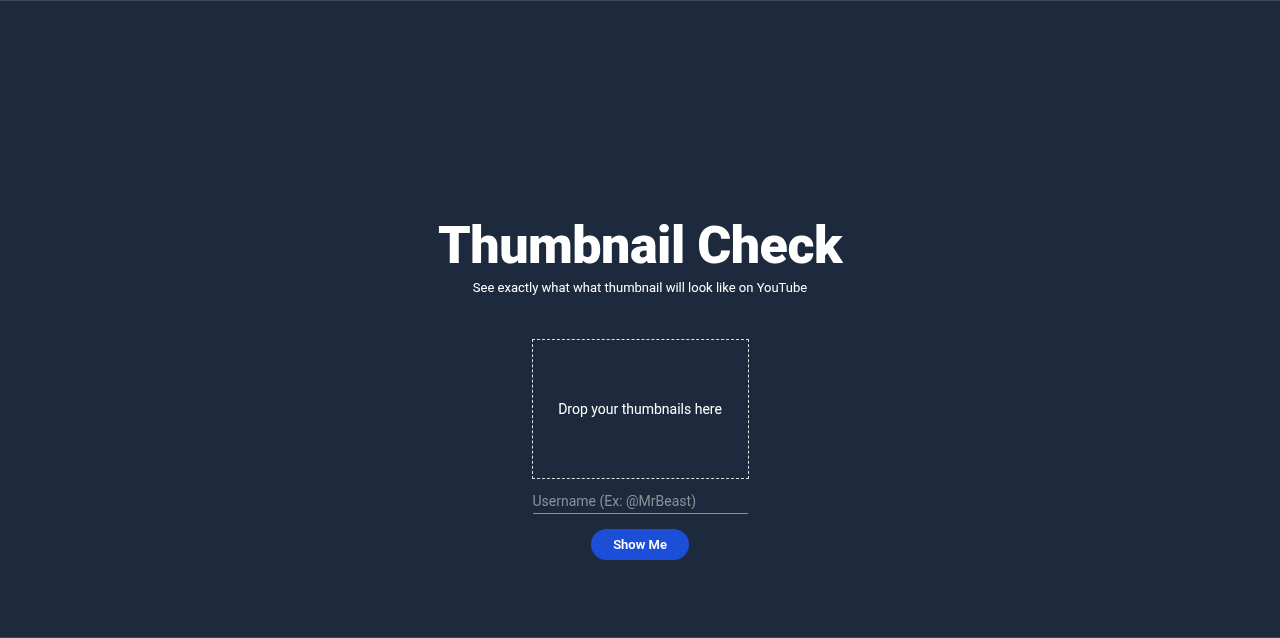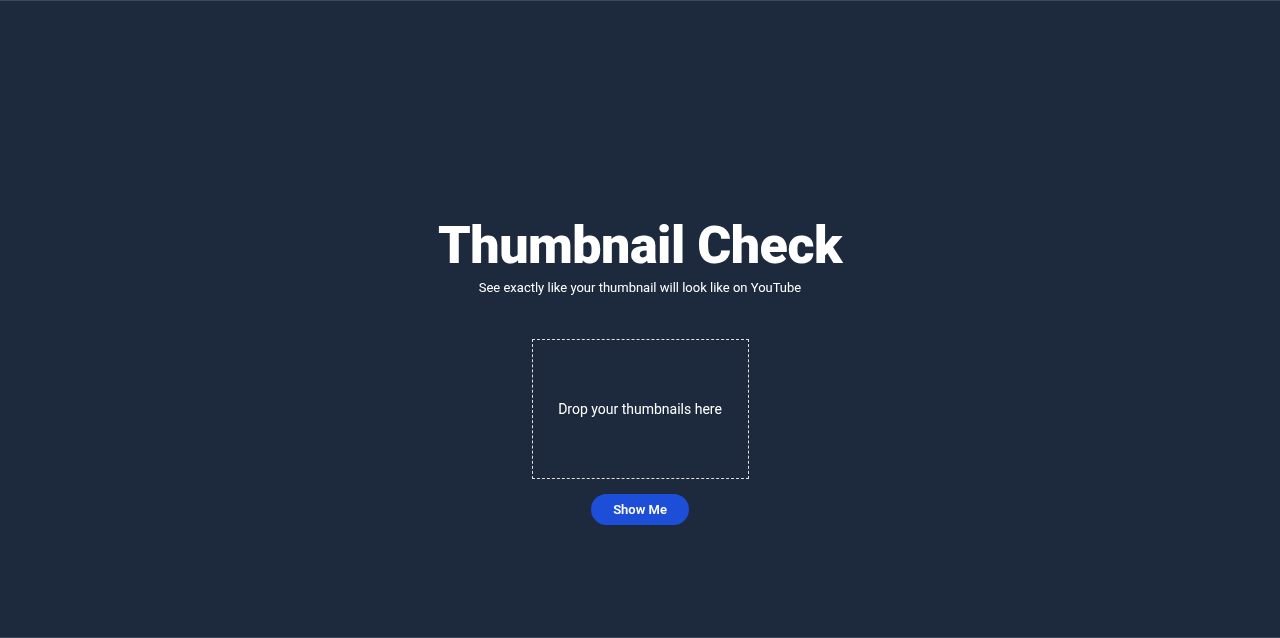--- a/index.html
+++ b/index.html
@@ -84,22 +84,23 @@
       font-weight: 600;
       cursor: pointer;
       font-family: inherit;
     }
   </style>
 </head>
 <body>
 
 <div class="container">
   <h1 class="title">Thumbnail Check</h1>
-  <p class="subtitle">See exactly like your thumbnail will look like on YouTube</p>
+  <p class="subtitle">See exactly what what thumbnail will look like on YouTube</p>
 
   <div class="dropzone">
     <span class="dropzone-text">Drop your thumbnails here</span>
   </div>
 
 
+  <input type="text" class="input-field input-username" placeholder="Username (Ex: @MrBeast)" style="">
 
   <button class="submit-button">Show Me</button>
 </div>
 
 </body></html>

